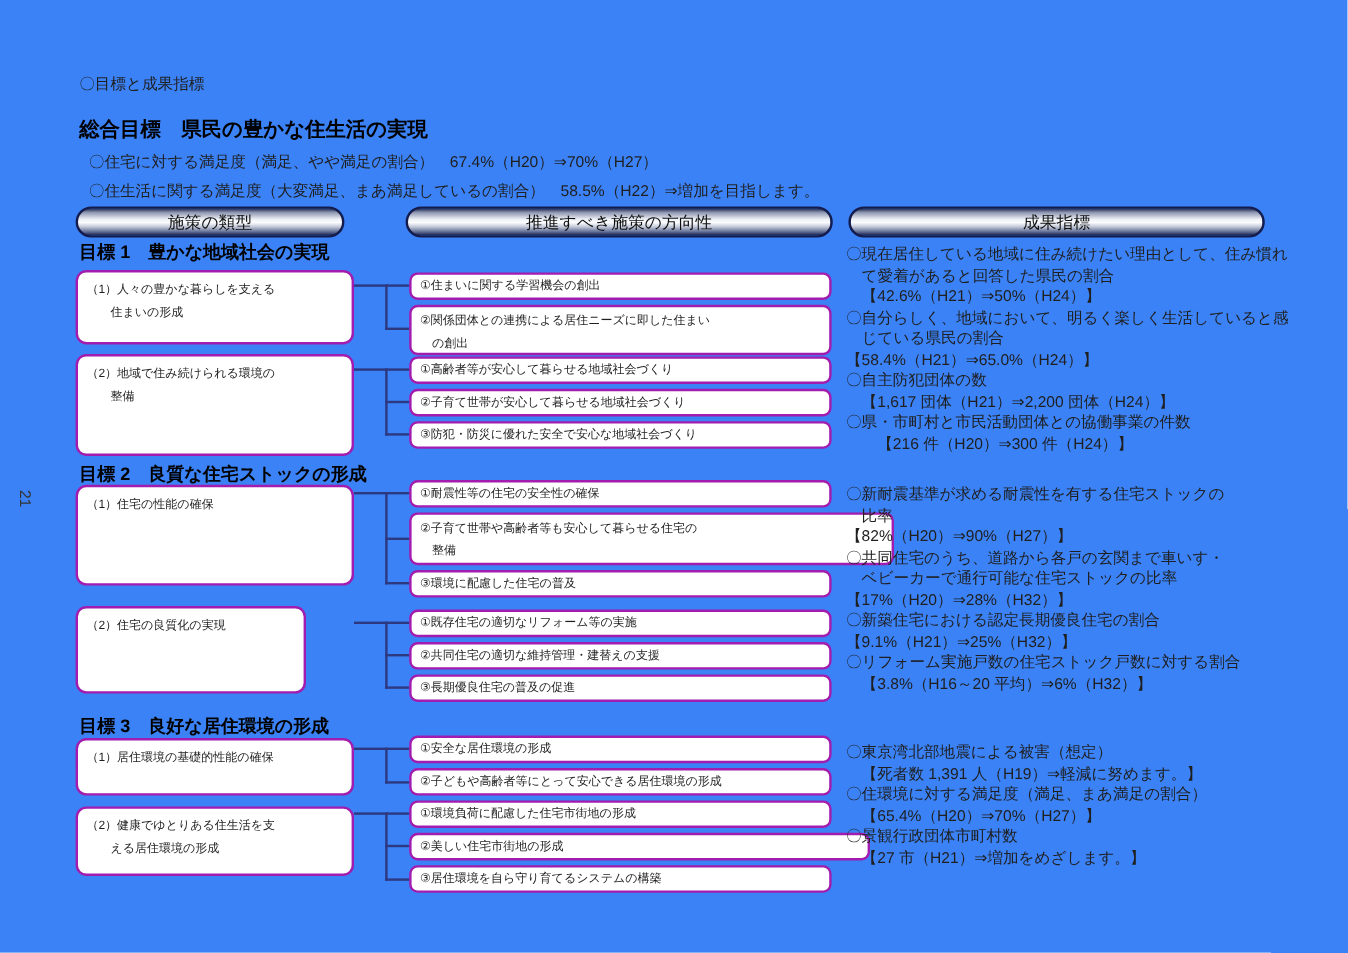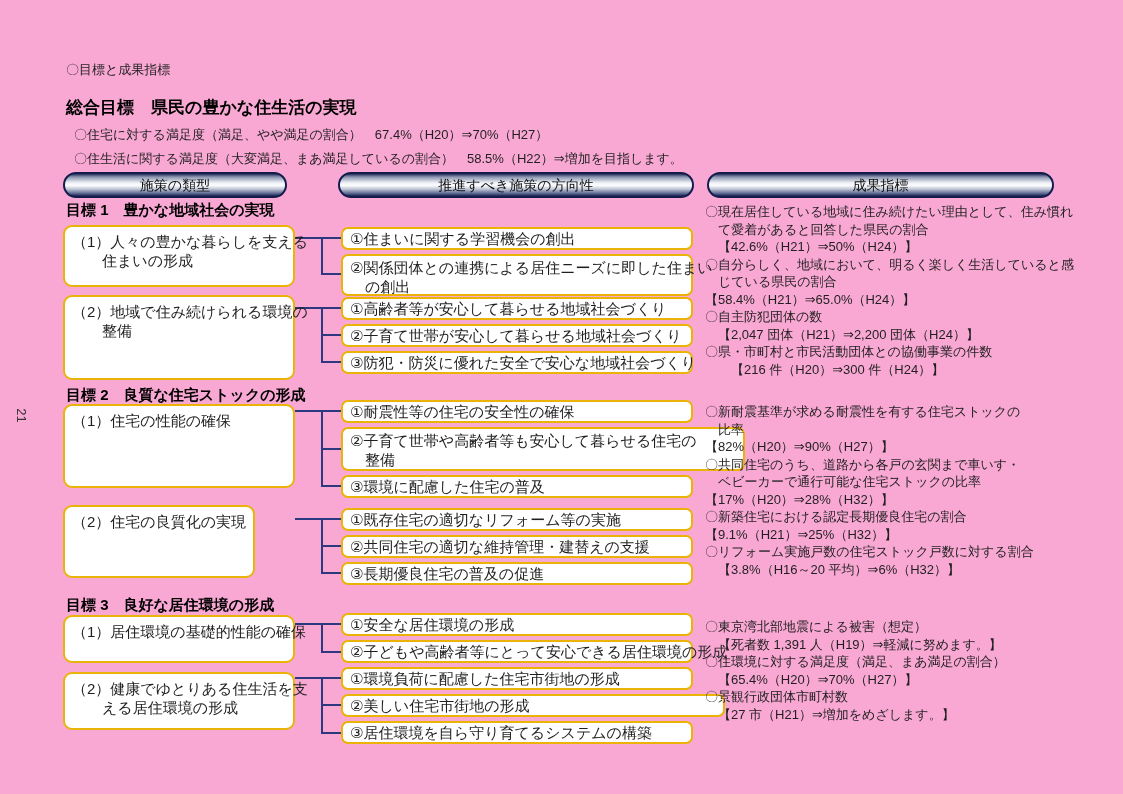--- a/index.html
+++ b/index.html
@@ -1,34 +1,34 @@
 <!DOCTYPE html>
 <html><head>
 <meta charset="utf-8">
 <style>
   html,body{margin:0;padding:0;background:#ffffff;}
   .page{
-    position:relative;width:1123px;height:794px;background:#f9a8d4;overflow:hidden;
+    position:relative;width:1123px;height:794px;background:#3b82f6;overflow:hidden;
     font-family:"Liberation Sans","DejaVu Sans",sans-serif;color:#1f1f1f;
   }
   .txt{position:absolute;white-space:pre;}
   .doc-header{font-size:13px;font-weight:500;}
   .overall-title{font-size:17px;font-weight:bold;color:#000;}
   .bullet{font-size:13px;}
   .goal-title{position:absolute;font-size:15px;font-weight:bold;color:#000;white-space:pre;}
   .pill{
     position:absolute;height:26px;box-sizing:border-box;
     border:2px solid #131c4d;border-radius:13px;
     background:linear-gradient(to bottom,#253058 0%,#8e97b2 14%,#eef1f6 40%,#fbfcfe 52%,#c3c9d8 68%,#5d6a92 88%,#1a2450 100%);
     text-align:center;font-size:14px;line-height:22px;color:#101010;z-index:3;white-space:pre;
   }
   .box{
     position:absolute;box-sizing:border-box;background:#ffffff;
-    border:2px solid #eab308;border-radius:9px;
-    font-size:15px;white-space:pre;z-index:2;
+    border:2px solid #a21caf;border-radius:9px;
+    font-size:10px;white-space:pre;z-index:2;
   }
   .catbox{padding:5px 7px;line-height:19px;}
   .mbox{padding:0px 7px;line-height:19px;border-radius:7px;}
   .mbox.two{padding-top:2px;}
   .ind{
     position:absolute;font-size:13px;line-height:17.5px;white-space:pre;z-index:2;
   }
   .hline{position:absolute;height:2px;background:#2c3880;z-index:1;}
   .vline{position:absolute;width:2px;background:#2c3880;z-index:1;}
   .page-number{
@@ -74,21 +74,21 @@
   <div class="hline" style="left:321px;top:334px;width:20px;"></div>
   <div class="hline" style="left:321px;top:361px;width:20px;"></div>
 
   <div class="ind" style="left:705px;top:203px;width:418px;">〇現在居住している地域に住み続けたい理由として、住み慣れ
 　て愛着があると回答した県民の割合
 　【42.6%（H21）⇒50%（H24）】
 〇自分らしく、地域において、明るく楽しく生活していると感
 　じている県民の割合
 【58.4%（H21）⇒65.0%（H24）】
 〇自主防犯団体の数
-　【2,047 団体（H21）⇒2,200 団体（H24）】
+　【1,617 団体（H21）⇒2,200 団体（H24）】
 〇県・市町村と市民活動団体との協働事業の件数
 　　【216 件（H20）⇒300 件（H24）】</div>
 
   <div class="goal-title" style="left:66px;top:386px;">目標 2　良質な住宅ストックの形成</div>
 
   <div class="box catbox" style="left:63px;top:404px;width:232px;height:84px;">（1）住宅の性能の確保</div>
   <div class="box catbox" style="left:63px;top:505px;width:192px;height:73px;">（2）住宅の良質化の実現</div>
 
   <div class="box mbox" style="left:341px;top:400px;width:352px;height:23px;">①耐震性等の住宅の安全性の確保</div>
   <div class="box mbox two" style="left:341px;top:427px;width:404px;height:44px;">②子育て世帯や高齢者等も安心して暮らせる住宅の

